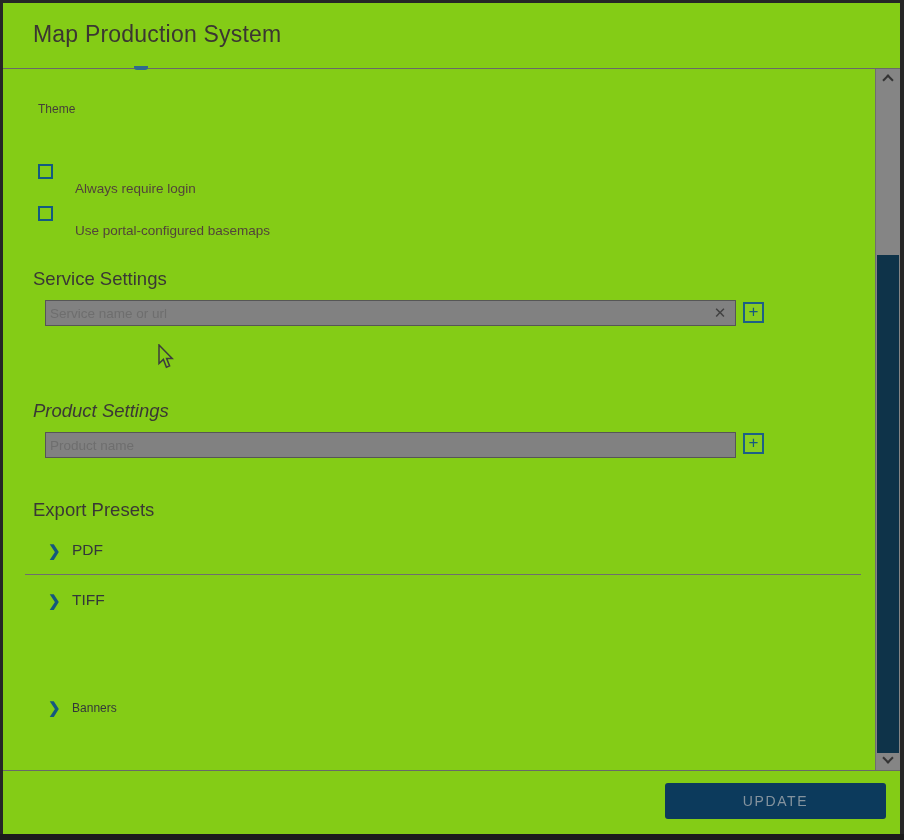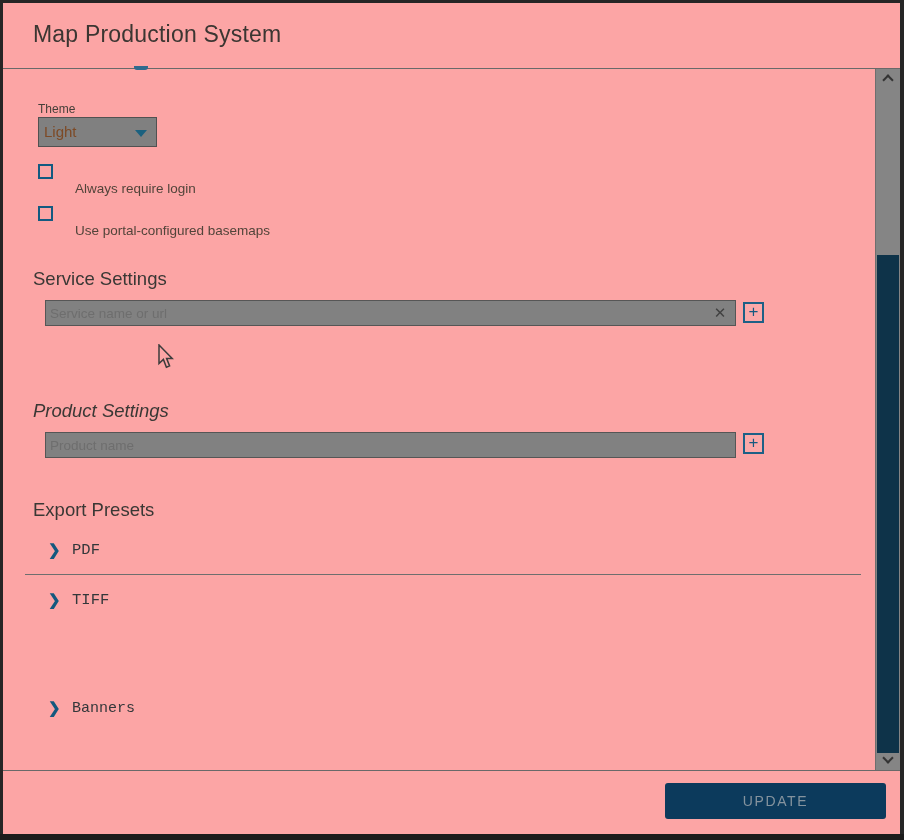--- a/index.html
+++ b/index.html
@@ -1,18 +1,18 @@
 <!DOCTYPE html>
 <html><head>
 <meta charset="utf-8">
 <style>
   * { margin:0; padding:0; box-sizing:border-box; }
   html,body { width:904px; height:840px; background:#4a4a4a; }
   body { font-family:"Liberation Sans", sans-serif; }
-  .frame { position:relative; width:904px; height:840px; background:#fca5a5; overflow:hidden;padding-left:40px; }
+  .frame { position:relative; width:904px; height:840px; background:#84cc16; overflow:hidden;padding-left:40px; }
 
   
   .edge { position:absolute; background:#262626; }
   .edge.top { left:0; top:0; width:904px; height:3px; }
   .edge.left { left:0; top:0; width:3px; height:840px; }
   .edge.right { left:900px; top:0; width:4px; height:840px; }
   .edge.bottom { left:0; top:834px; width:904px; height:6px; background:#1c1c1c; }
 
   .title { position:absolute; left:33px; top:21px; font-size:23px; color:#3b3632; letter-spacing:0.2px; }
   .hdr-divider { position:absolute; left:3px; top:68px; width:897px; height:1px; background:#696969; }
@@ -41,22 +41,22 @@
   .clear-x { position:absolute; left:709px; top:302px; width:22px; height:22px; text-align:center;
       line-height:22px; font-size:15px; color:#414141; cursor:pointer; }
   .plus-btn { position:absolute; left:743px; width:21px; height:21px; border:2px solid #1d6086;
       background:rgba(255,255,255,0.05); color:#155a80; font-size:17px; line-height:15px;
       text-align:center; cursor:pointer; }
   .pb-service { top:302px; } .pb-product { top:433px; }
 
   .expand-row { position:absolute; left:48px; height:20px; cursor:pointer; }
   .er-pdf { top:541px; } .er-tiff { top:591px; } .er-banners { top:699px; }
   .chev { font-size:15px; font-weight:bold; color:#14587e; }
-  .er-label { font-size:15.5px; color:#33373a; margin-left:7px; vertical-align:1px;font-family:Liberation Mono, monospace; }
-  .er-banners .er-label { font-size:15px;text-align:right; }
+  .er-label { font-size:15.5px; color:#33373a; margin-left:7px; vertical-align:1px; }
+  .er-banners .er-label { font-size:12px;text-align:right; }
   .row-divider { position:absolute; left:25px; top:574px; width:836px; height:1px; background:#6e6e6e; }
 
   .ftr-divider { position:absolute; left:3px; top:770px; width:897px; height:1px; background:#696969; }
   .ftr-btn { position:absolute; top:783px; height:36px; border:none; border-radius:3px;
       background:#0c3a5c; color:#85939e; font-family:"Liberation Sans", sans-serif;
       font-size:14px; letter-spacing:1.6px; cursor:pointer; }
   .btn-close { left:428px; width:222px; }
   .btn-update { left:665px; width:221px; }
 
   
@@ -75,24 +75,20 @@
 </head>
 <body>
 
 <div class="frame">
 
   <div class="title">Map Production System</div>
   <div class="hdr-divider"></div>
   <div class="cutoff-blue"></div>
 
   <div class="field-label">Theme</div>
-  <div class="select">
-    <span class="val">Light</span>
-    <span class="caret"></span>
-  </div>
 
   <div class="cb-row r1">
     <span class="cb-box"></span>
     <span class="cb-label">Always require login</span>
   </div>
   <div class="cb-row r2">
     <span class="cb-box"></span>
     <span class="cb-label">Use portal-configured basemaps</span>
   </div>
 

